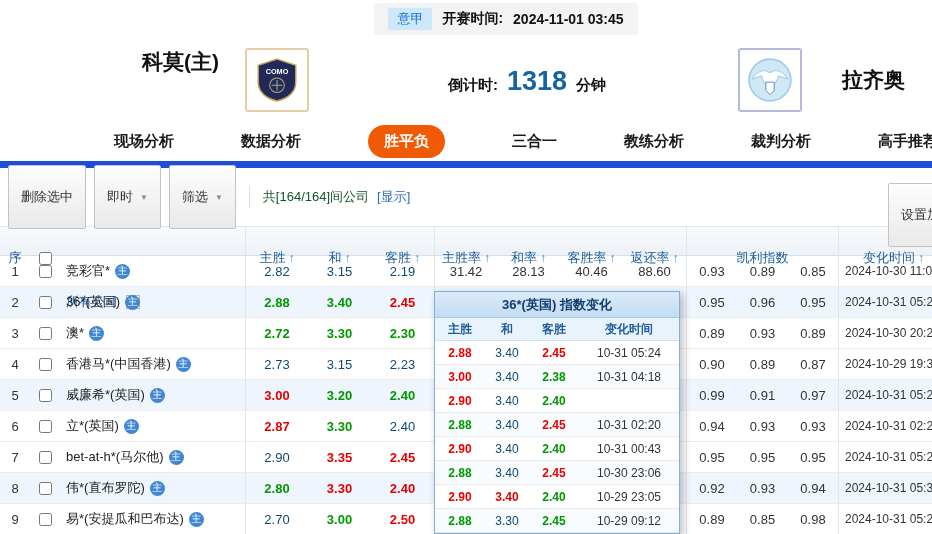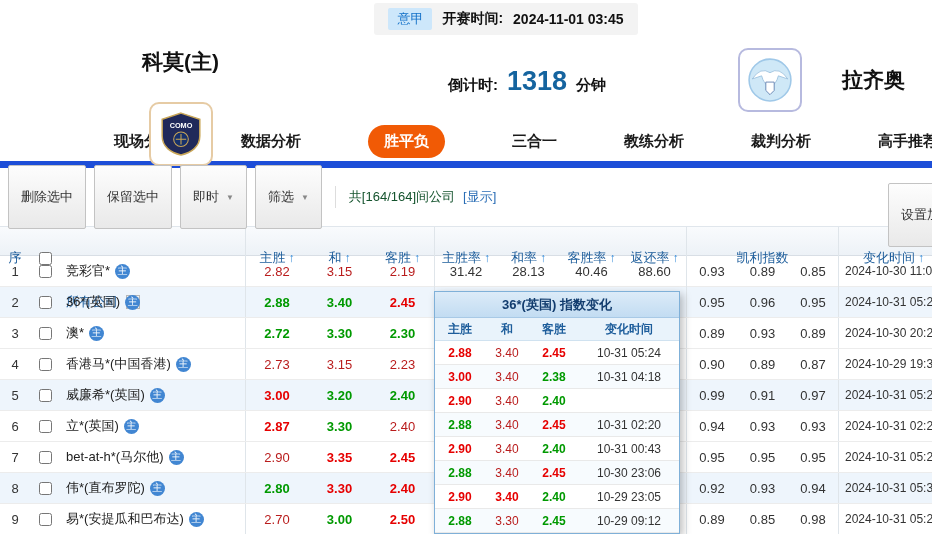--- a/index.html
+++ b/index.html
@@ -7,24 +7,24 @@
   .page { position: relative; width: 932px; height: 534px; overflow: hidden; background: #fff; }
 
   
   .topbar { height: 38px; display: flex; align-items: center; justify-content: center; padding-left: 80px; }
   .topbox { display: flex; align-items: center; gap: 10px; background: #f3f3f3; border-radius: 3px; padding: 5px 14px; }
   .league-chip { background: var(--chip-bg,#cde7fb); color: var(--chip-text,#1471c8); font-size: 13px; padding: 2px 9px; border-radius: 2px; }
   .kick, .kick-time { font-size: 14px; font-weight: 700; color: #111; }
 
   
   .teams { position: relative; height: 84px; }
-  .home { position: absolute; left: 142px; top: 10px; display: flex; align-items: center; gap: 26px; flex-direction: column; }
+  .home { position: absolute; left: 142px; top: 10px; display: flex; align-items: flex-start; gap: 26px; }
   .away { position: absolute; left: 738px; top: 10px; display: flex; align-items: center; gap: 40px; }
   .team-name { font-size: 21px; font-weight: 700; color: #111; white-space: nowrap; }
-  .logo { width: 64px; height: 64px; border-radius: 10px; background: #fff; display: flex; align-items: center; justify-content: center; }
+  .logo { width: 64px; height: 64px; border-radius: 3px; background: #fff; display: flex; align-items: center; justify-content: center; }
   .logo.como { border: 2px solid #e6cba4; }
   .logo.lazio { border: 2px solid #b7badf; }
   .countdown { position: absolute; left: 527px; top: 28px; transform: translateX(-50%); display: flex; align-items: baseline; gap: 9px; white-space: nowrap; }
   .cd-label, .cd-unit { font-size: 15px; font-weight: 700; color: #111; }
   .cd-num { font-size: 27px; font-weight: 700; color: var(--countdown-blue,#15649f); }
 
   
   .nav { display: flex; align-items: center; justify-content: center; gap: 67px; height: 46px; border-bottom: 7px solid #1d4ed8; padding-left: 120px; }
   .tab { font-size: 15px; font-weight: 700; color: #1a1a1a; cursor: pointer; white-space: nowrap; }
   .tab.active { background: var(--accent-orange,#f15a05); color: #fff; padding: 7px 16px; border-radius: 17px; }
@@ -52,21 +52,21 @@
   .trow.shaded { background: #eef5fc; }
   .cell { display: flex; align-items: center; justify-content: center; height: 100%; white-space: nowrap; overflow: hidden; }
   .cell-seq { color: #333; }
   .cell-company { justify-content: flex-start; padding-left: 6px; gap: 5px; }
   .badge { display: inline-flex; width: 15px; height: 15px; border-radius: 50%; background: var(--badge-blue,#4186d2); color: #fff; font-size: 10px; align-items: center; justify-content: center; flex: none; }
   .cell-time { justify-content: flex-start; padding-left: 6px; font-size: 12px; color: #333; }
   .cell-rate, .cell-kelly { color: #333; }
   input[type=checkbox] { width: 13px; height: 13px; margin: 0; }
   .c-r { color: var(--red,#e60000); font-weight: 700; }
   .c-g { color: var(--green,#009900); font-weight: 700; }
-  .c-b { color: #b91c1c; }
+  .c-b { color: #0c4a6e; }
 
   
   .popup { position: absolute; left: 434px; top: 291px; width: 246px; background: #fff; border: 1px solid var(--popup-border,#7fb0d8); box-shadow: 3px 3px 8px rgba(0,0,0,.25); z-index: 10; }
   .p-title { height: 26px; line-height: 26px; text-align: center; font-size: 13px; font-weight: 700; color: #123c6e; background: linear-gradient(#dcebf8,#c2dcf2); border-bottom: 1px solid #a8c9e6; cursor: move; }
   .pgrid { display: grid; grid-template-columns: 50px 44px 50px 100px; }
   .p-head { height: 23px; background: #e9f3fb; border-bottom: 1px solid #d0e2f0; }
   .p-hcell { display: flex; align-items: center; justify-content: center; font-size: 12px; font-weight: 700; color: var(--header-blue,#1d5d9b); }
   .prow { height: 24px; border-bottom: 1px solid #e9e9e9; font-size: 12px; }
   .prow.alt { background: #f7fbfe; }
   .pcell { display: flex; align-items: center; justify-content: center; white-space: nowrap; }
@@ -119,21 +119,20 @@
     <span class="tab">数据分析</span>
     <span class="tab active">胜平负</span>
     <span class="tab">三合一</span>
     <span class="tab">教练分析</span>
     <span class="tab">裁判分析</span>
     <span class="tab">高手推荐</span>
   </div>
 
   <div class="toolbar">
     <button class="tbtn">删除选中</button>
-    <button class="tbtn">保留选中</button>
     <div class="tbtn">
       <span>即时</span>
       <span class="caret">▼</span>
     </div>
     <div class="tbtn">
       <span>筛选</span>
       <span class="caret">▼</span>
     </div>
     <div class="vsep"></div>
     <span class="count">共[164/164]间公司</span>

